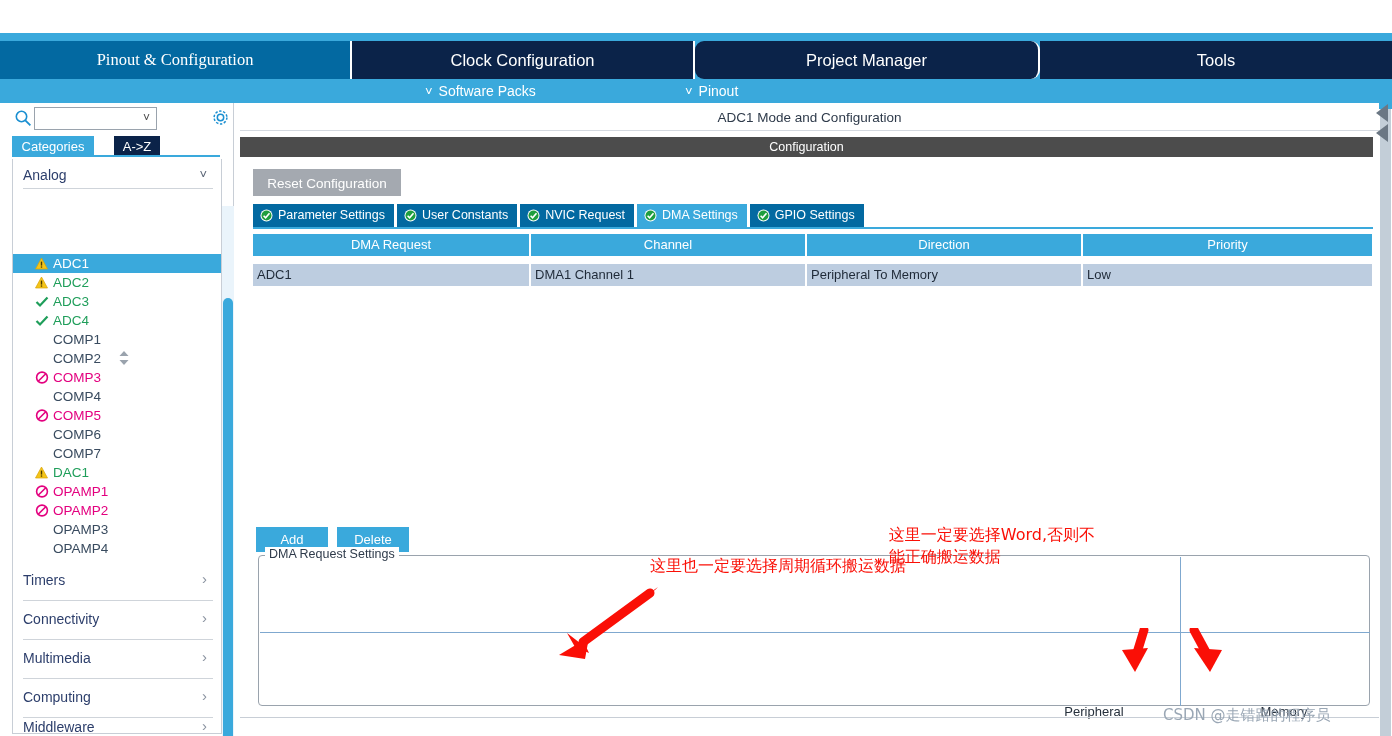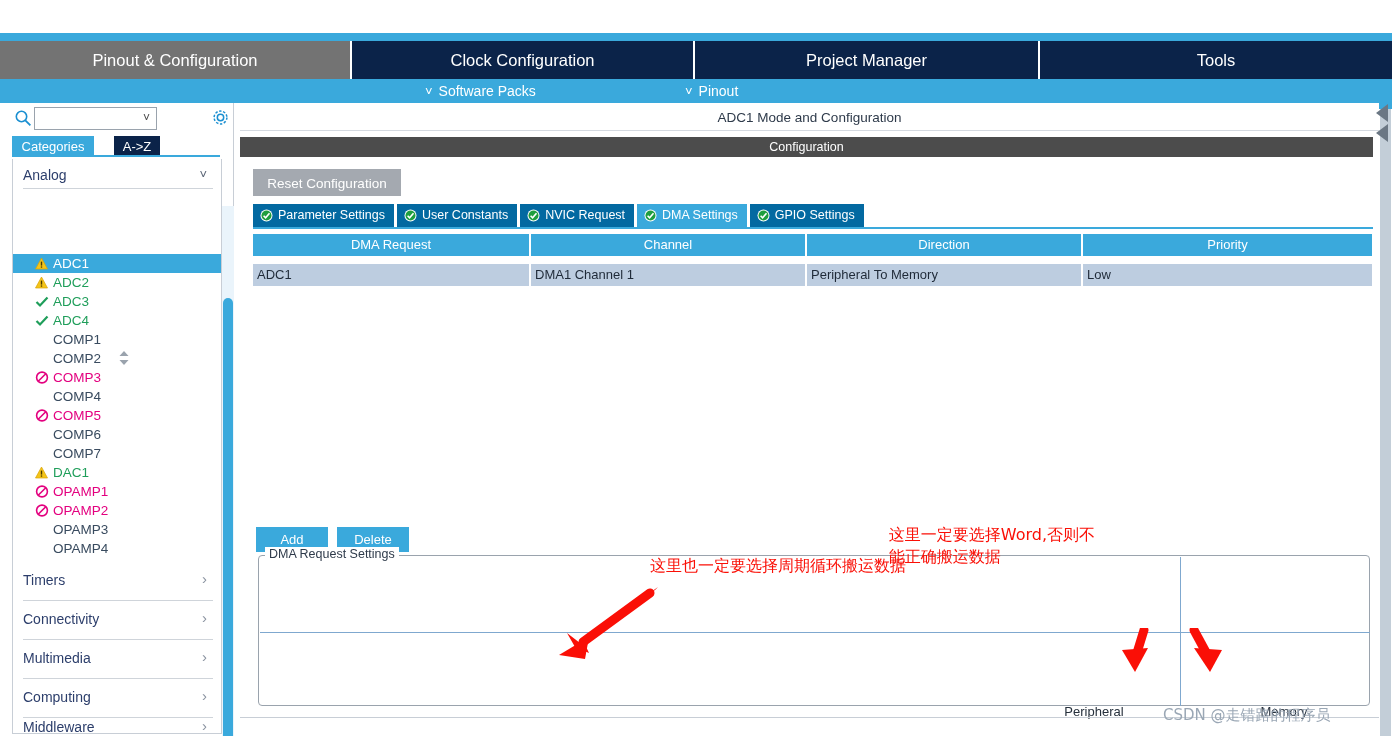--- a/index.html
+++ b/index.html
@@ -36,24 +36,24 @@
   .navbar {
     position:absolute; left:0; top:33px; width:1392px; height:70px;
     background:#3aa9dc;
   }
   .navtabs { position:absolute; left:0; top:8px; width:1392px; height:38px; display:flex; }
   .navtab {
     flex:0 0 auto; height:38px; line-height:38px; text-align:center;
     color:#ffffff; font-size:16.5px; background:#0b2349;
     border-right:2px solid #ffffff;
   }
-  .navtab.active { background:#737373; border-right:2px solid #ffffff; }
+  .navtab.active { background:#0369a1; border-right:2px solid #ffffff;font-family:Liberation Serif, serif; }
   .navtab:nth-child(1){ width:352px; }
   .navtab:nth-child(2){ width:343px; }
-  .navtab:nth-child(3){ width:345px; }
+  .navtab:nth-child(3){ width:345px;border-radius:9px; }
   .navtab:nth-child(4){ width:352px; border-right:none; }
 
   .subnav { position:absolute; left:0; top:46px; width:1392px; height:16px; }
   .subnav-item {
     position:absolute; top:0; height:24px; line-height:24px;
     color:#ffffff; font-size:14px; white-space:nowrap;
   }
   .subnav-item .chev { display:inline-block; margin-right:6px; font-size:13px; }
   #subnav-software { left:425px; }
   #subnav-pinout { left:685px; }

